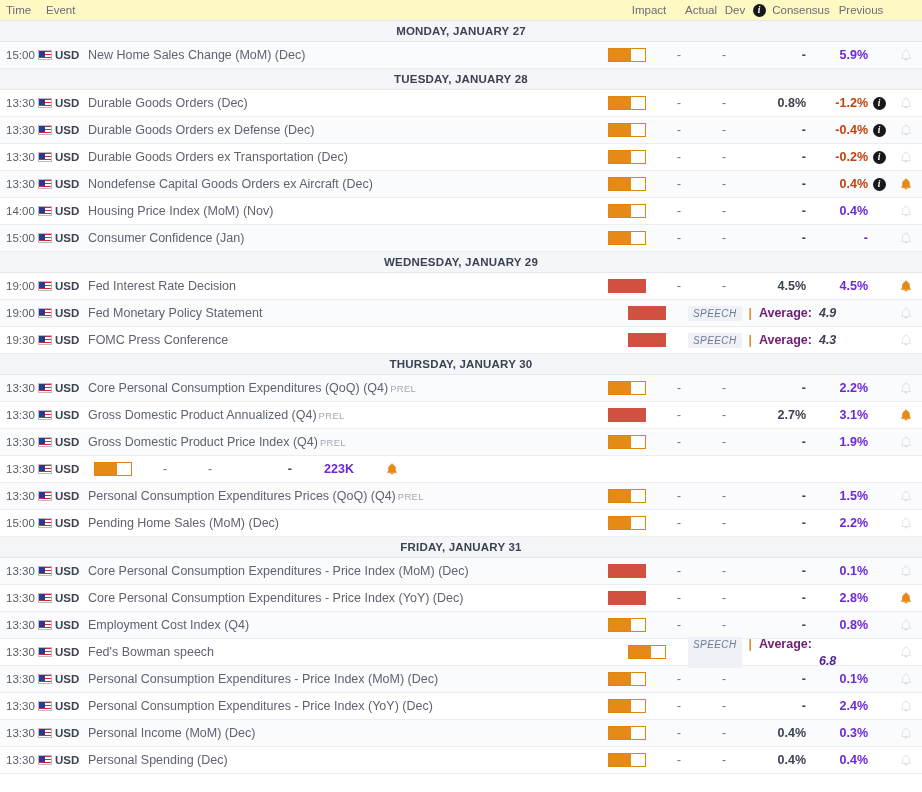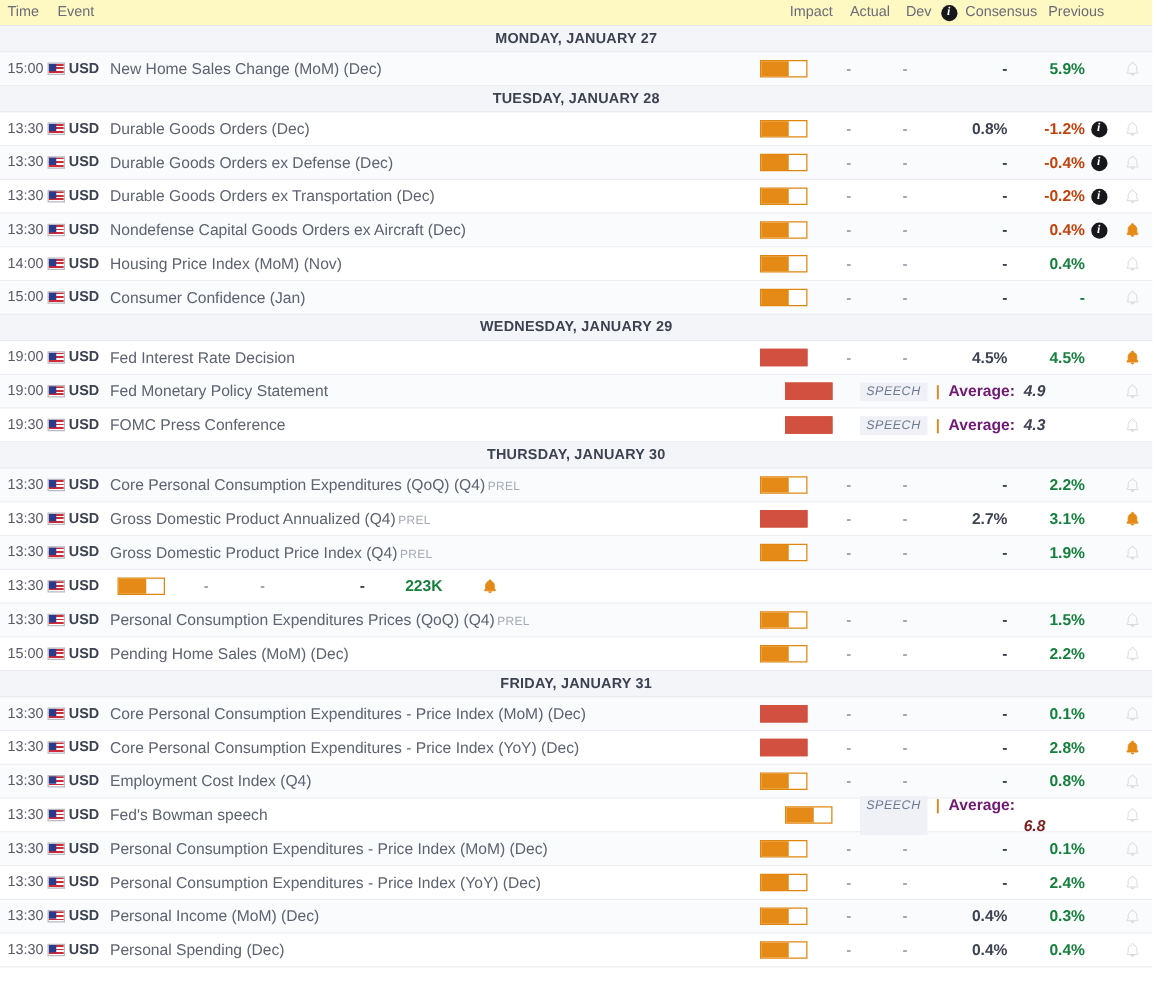--- a/index.html
+++ b/index.html
@@ -23,21 +23,21 @@
     align-items: center;
     height: 21px;
     border-bottom: 1px solid #e6e7ec;
     background: #fef9c3;
     font-size: 11.5px;
     color: #6b6b78;
   }
   .cal-head .h-time   { width: 38px; padding-left: 6px; }
   .cal-head .h-event  { flex: 1 1 auto; padding-left: 8px; }
   .cal-head .h-impact { width: 62px; text-align: center; }
-  .cal-head .h-actual { width: 42px; }
+  .cal-head .h-actual { width: 42px; text-align: center; }
   .cal-head .h-dev    { width: 26px; text-align: center; }
   .cal-head .h-info   { width: 22px; display:flex; align-items:center; justify-content:center;}
   .cal-head .h-cons   { width: 62px; text-align: center; }
   .cal-head .h-prev   { width: 58px; text-align: center; }
   .cal-head .h-bell   { width: 32px; }
 
   .info-dot {
     display:inline-block;
     width: 13px; height: 13px;
     border-radius: 50%;
@@ -139,21 +139,21 @@
     position: absolute; left: 0; top: 0; bottom: 0;
     background: #e58a17;
   }
   .bar.high { border-color: #d1503f; background: #d1503f; }
   .bar.high .fill { background: #d1503f; }
 
   .c-actual { width: 42px; text-align: center; font-size: 12px; color:#5a5a68;}
   .c-dev    { width: 26px; text-align: right; font-size: 12px; color:#5a5a68;}
   .c-spacer { width: 22px; }
   .c-cons   { width: 62px; text-align: right; padding-right: 4px; font-size: 12.5px; font-weight: bold; color: #3c4250;}
-  .c-prev   { width: 58px; text-align: right; font-size: 12.5px; font-weight: bold; color: #15803d; white-space:nowrap;}
+  .c-prev   { width: 58px; text-align: right; font-size: 12.5px; font-weight: bold; color: #6d28d9; white-space:nowrap;}
   .c-prev.revised { color: #c2410c; }
   .c-prevflag { width: 22px; display:flex; align-items:center; justify-content:center;}
   .c-bell   { width: 32px; display:flex; align-items:center; justify-content:center;}
 
   .dash { color:#6e6e7c; }
 
   
   .speech-wrap {
     display: flex;
     justify-content: flex-start;
@@ -167,21 +167,21 @@
     color: #6d7a90;
     font-style: italic;
     font-size: 10px;
     letter-spacing: .4px;
     padding: 2px 5px;
     white-space: nowrap;
   }
   .pipe { color:#e08a23; font-weight: bold; }
   .avg-label { font-size: 12.5px; font-weight: bold; color:#701a75; }
   .avg-val { font-size: 12.5px; font-weight: bold; font-style: italic; color:#3c4250; }
-  .avg-val.green { color:#7f1d1d;margin-top:17px; }
+  .avg-val.green { color:#4c1d95;margin-top:17px; }
 
   .bell {
     width: 12px; height: 13px;
     display:block;
   }
 </style>
 </head>
 <body>
 
 <div class="calendar">

